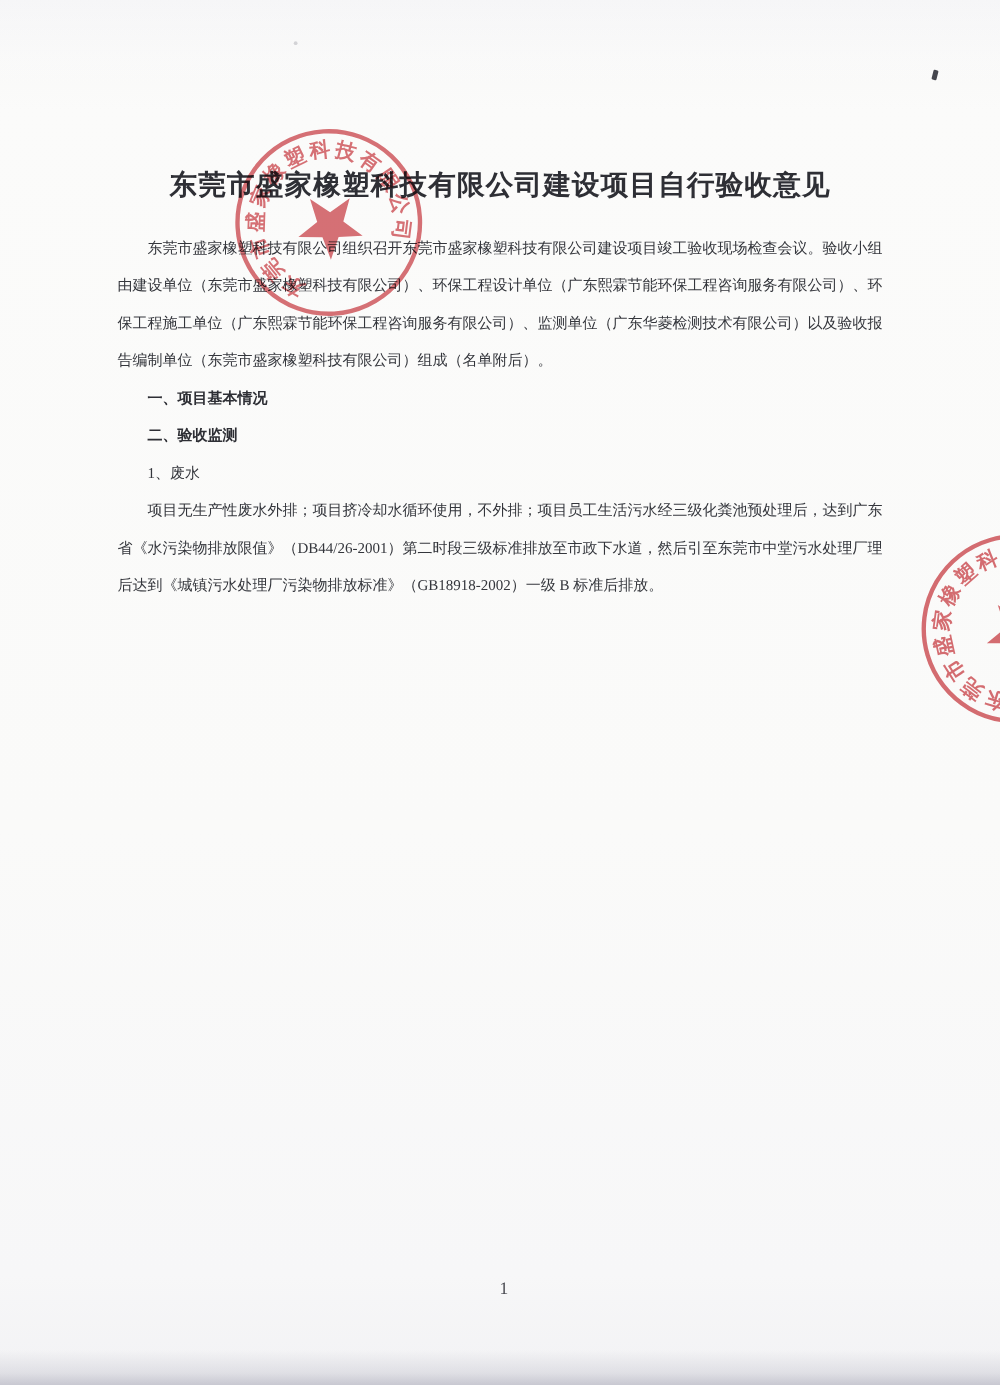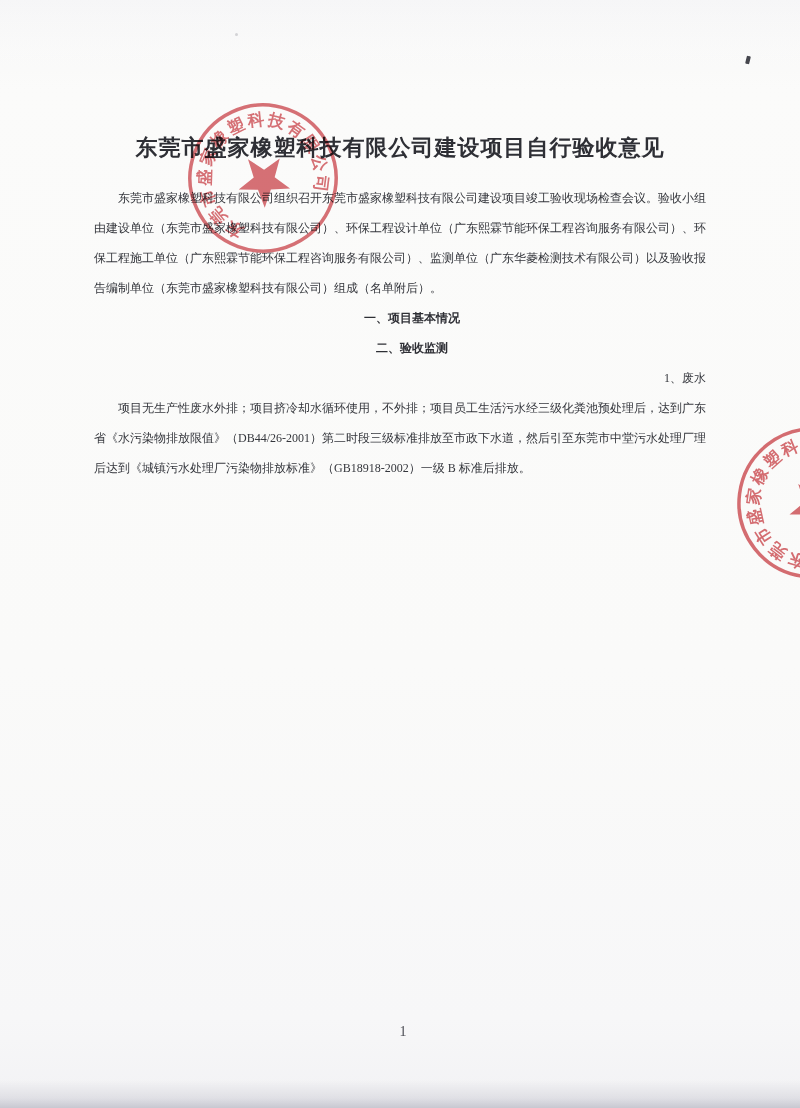--- a/index.html
+++ b/index.html
@@ -30,22 +30,22 @@
     color:#2e2f35;
   }
   .doc-body{
     position:absolute;top:183px;left:94px;width:612px;
     font-size:12px;line-height:30px;color:#34363c;
   }
   .para{
     margin:0;text-indent:2em;
     text-align:justify;text-justify:inter-ideograph;
   }
-  .para.heading{font-weight:700;text-align:center;color:#2e2f35;}
-  .para.subheading{text-align:right;}
+  .para.heading{font-weight:700;text-align:left;color:#2e2f35;}
+  .para.subheading{text-align:left;}
   .page-number{
     position:absolute;top:1024px;left:0;width:806px;
     text-align:center;font-size:14px;color:#4a4b52;
   }
   .stamp{
     position:absolute;
     mix-blend-mode:multiply;
     filter:blur(.3px);
   }
   .stamp-a{left:183px;top:99px;opacity:.78;}

